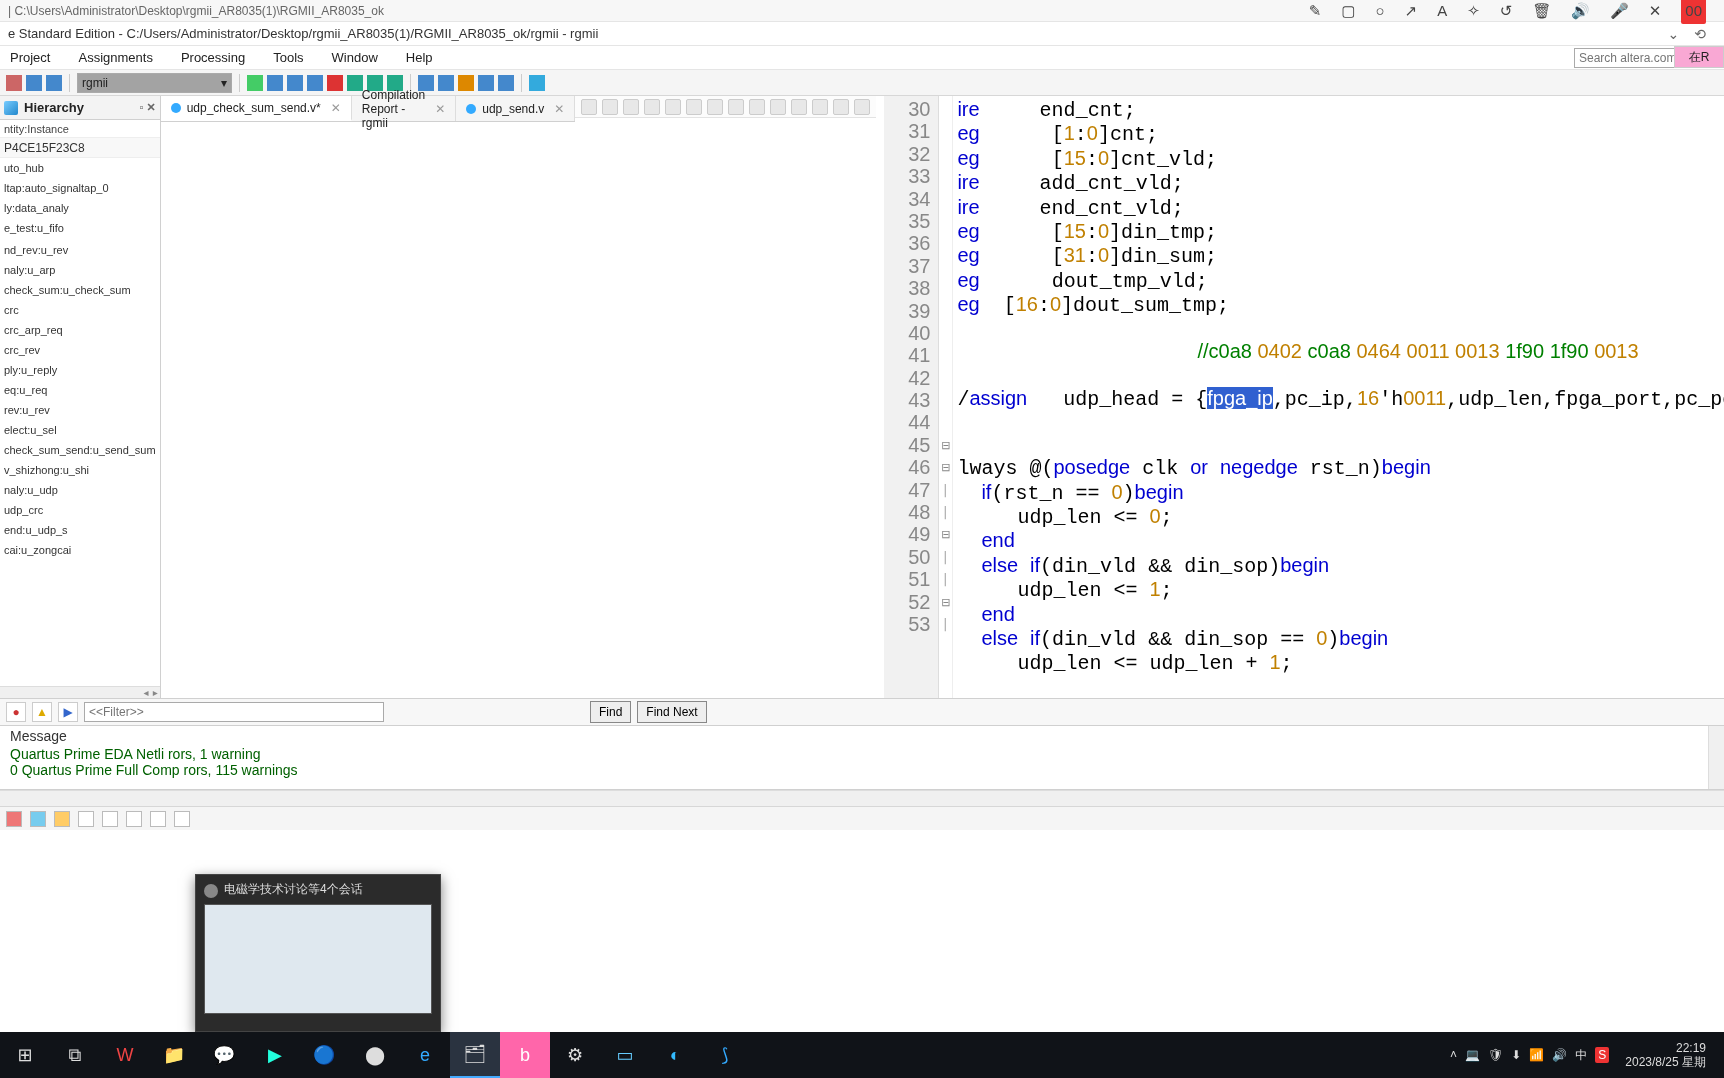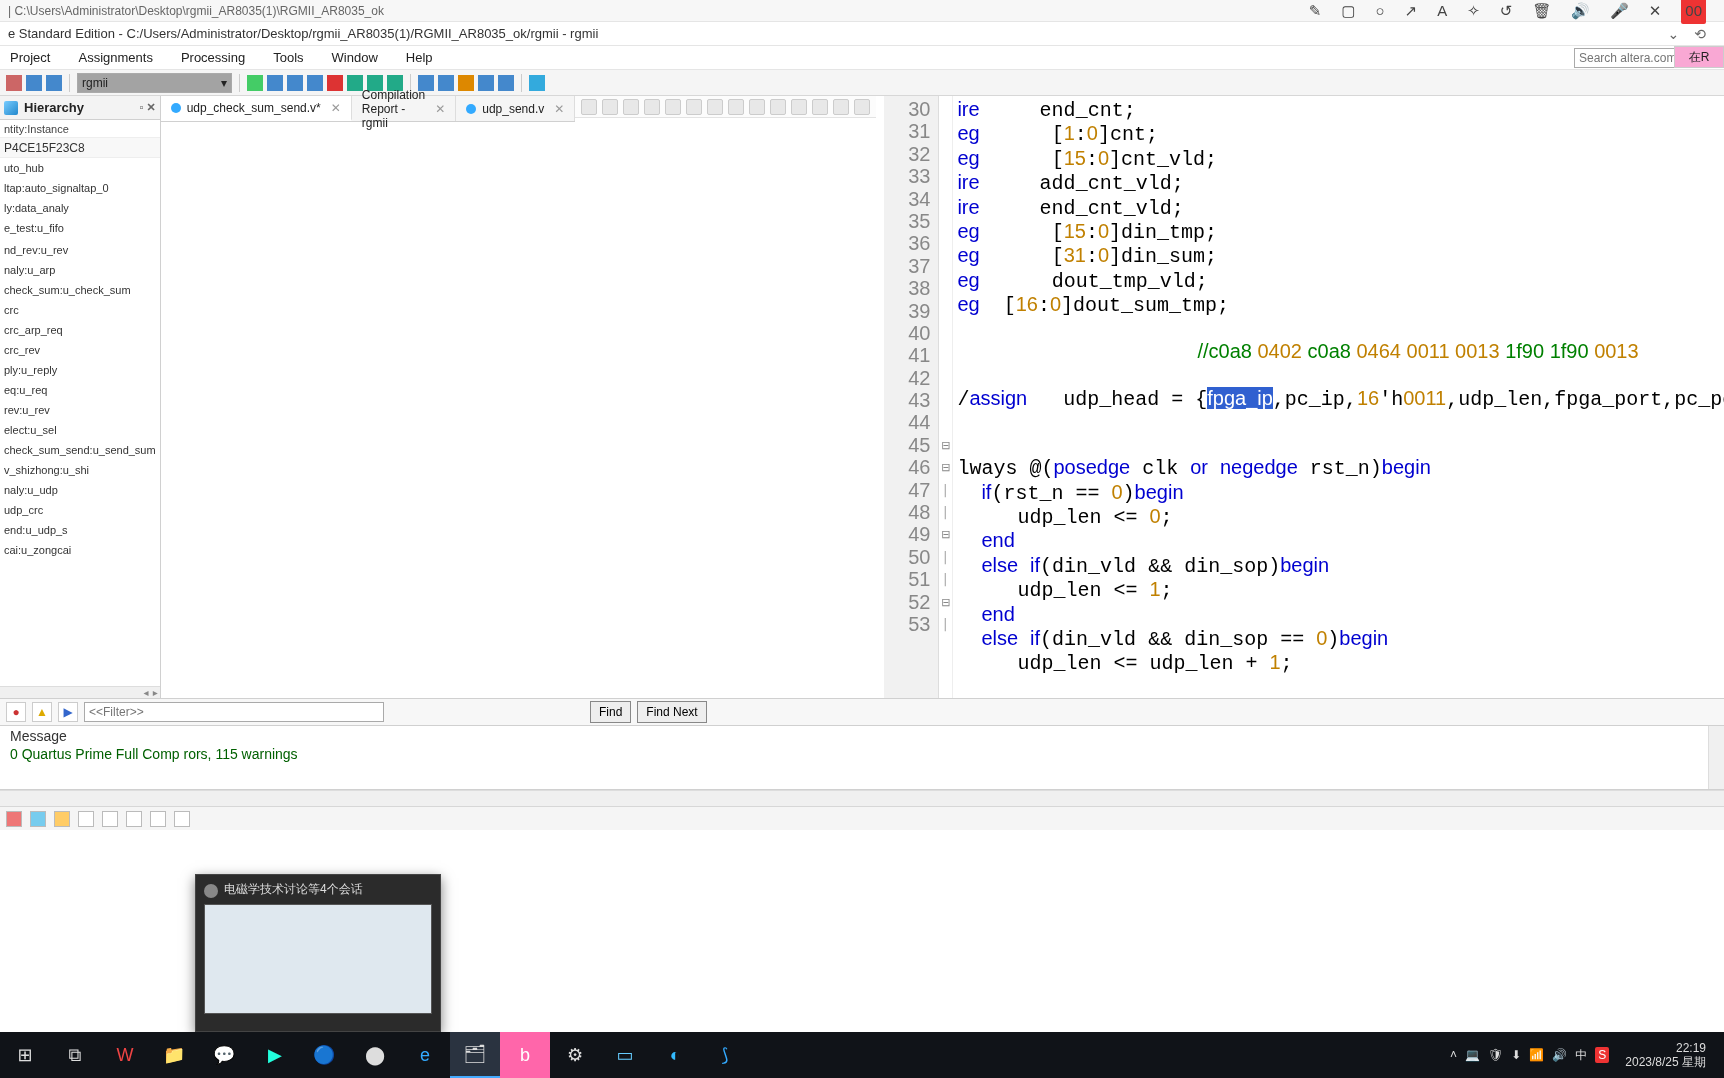--- a/index.html
+++ b/index.html
@@ -326,20 +326,21 @@
   <span class="fb-ico" style="color:#c33">●</span>
   <span class="fb-ico" style="color:#da0">▲</span>
   <span class="fb-ico" style="color:#36c">▶</span>
   <input class="fb-input" placeholder="&lt;&lt;Filter&gt;&gt;" style="">
   <button class="fb-btn" style="margin-left:200px">Find</button>
   <button class="fb-btn">Find Next</button>
 </div>
 
 <div class="msgs">
   <div class="hdr">Message</div>
+  <div class="line"> Quartus Prime EDA Netli                rors, 1 warning</div>
   <div class="line">0 Quartus Prime Full Comp               rors, 115 warnings</div>
   <div class="vs"></div>
 </div>
 <div class="msgs-bot"></div>
 
 <div class="status">
   <span class="sq" style="background:#e77"></span>
   <span class="sq" style="background:#7ce"></span>
   <span class="sq" style="background:#fc6"></span>
   <span class="sq"></span>

